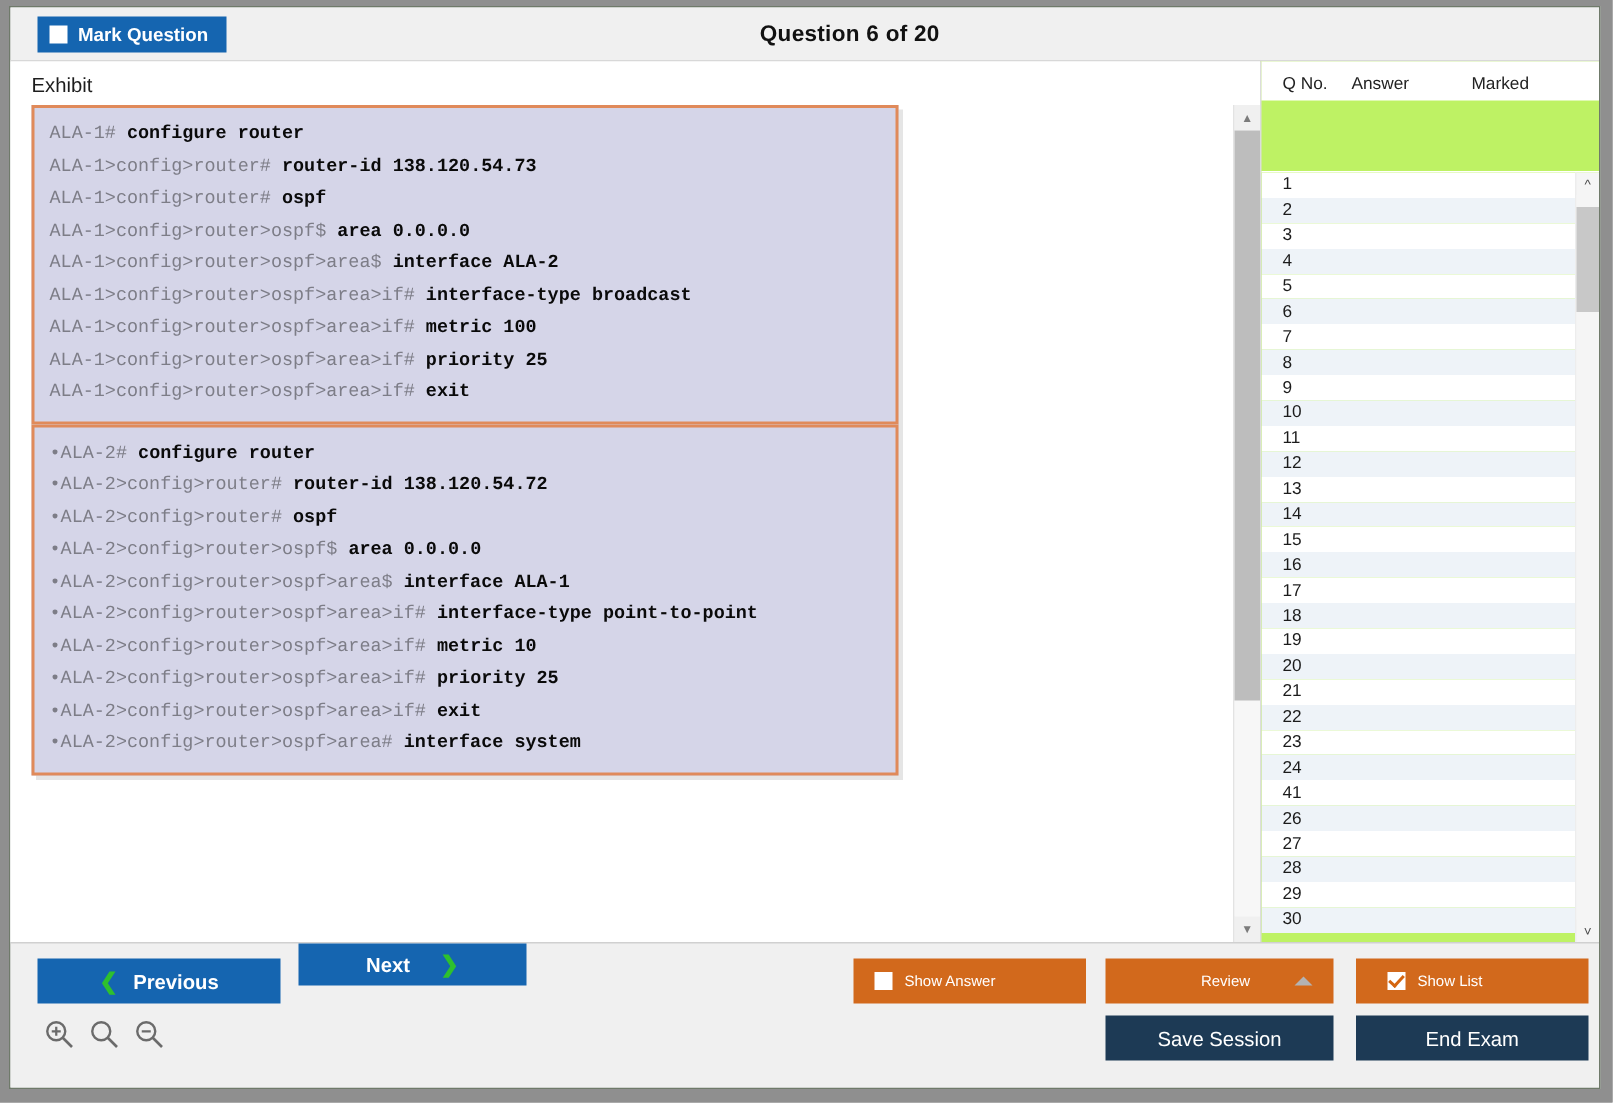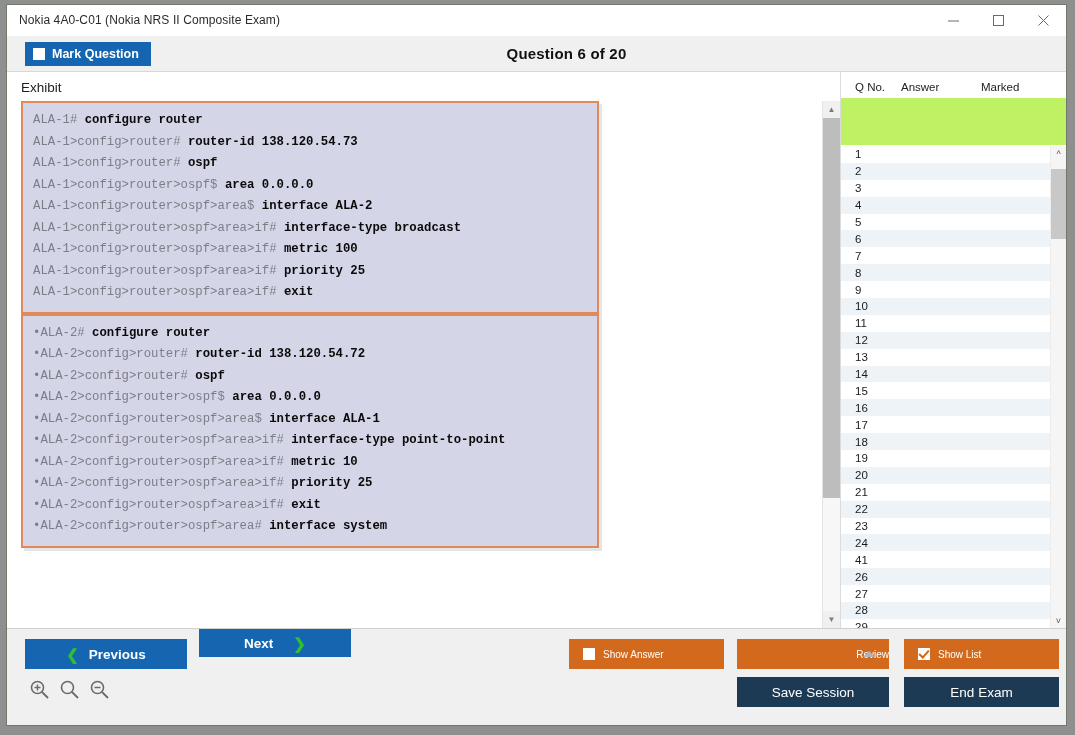--- a/index.html
+++ b/index.html
@@ -290,22 +290,22 @@
   }
   .btn-navy {
     background: #1d3a55;
     color: #ffffff;
     font-size: 13.5px;
   }
   #btn-previous { position: absolute; left: 18px;  top: 10px; width: 162px; height: 30px; gap: 10px; }
   #btn-next     { position: absolute; left: 192px; top: 0; width: 152px; height: 28px; gap: 20px; }
   .chev { color: #2ec02e; font-size: 15px; font-weight: bold; line-height: 1; }
   #btn-show-answer { position: absolute; left: 562px; top: 10px; width: 155px; height: 30px; gap: 8px; justify-content: flex-start; padding-left: 14px; }
-  #btn-review      { position: absolute; left: 730px; top: 10px; width: 152px; height: 30px; justify-content: flex-end; padding-left: 8px; }
-  #btn-show-list   { position: absolute; left: 897px; top: 10px; width: 155px; height: 30px; gap: 8px; justify-content: flex-start; padding-left: 14px; }
+  #btn-review      { position: absolute; left: 730px; top: 10px; width: 152px; height: 30px; justify-content: center; padding-left: 8px; }
+  #btn-show-list   { position: absolute; left: 897px; top: 10px; width: 155px; height: 30px; gap: 8px; justify-content: flex-start; padding-left: 21px; }
   #btn-save-session { position: absolute; left: 730px; top: 48px; width: 152px; height: 30px; }
   #btn-end-exam     { position: absolute; left: 897px; top: 48px; width: 155px; height: 30px; }
   .review-caret {
     position: absolute;
     right: 14px;
     top: 50%;
     transform: translateY(-50%);
     width: 0; height: 0;
     border-left: 6px solid transparent;
     border-right: 6px solid transparent;
@@ -320,40 +320,20 @@
     align-items: center;
   }
   .zoom-tools span { cursor: pointer; display: block; color: #6b6b6b; }
 </style>
 </head>
 <body>
 
 <div id="app">
   <div class="window">
 
-    <div class="titlebar">
-      <div class="titlebar-text">Nokia 4A0-C01 (Nokia NRS II Composite Exam)</div>
-      <div class="titlebar-spacer"></div>
-      <div class="win-btn">
-        <svg width="13" height="13" viewBox="0 0 13 13">
-            <line x1="1" y1="7" x2="12" y2="7" stroke="#6a6a6a" stroke-width="1"></line>
-          </svg>
-      </div>
-      <div class="win-btn">
-        <svg width="13" height="13" viewBox="0 0 13 13">
-            <rect x="1.5" y="1.5" width="10" height="10" fill="none" stroke="#6a6a6a" stroke-width="1"></rect>
-          </svg>
-      </div>
-      <div class="win-btn">
-        <svg width="13" height="13" viewBox="0 0 13 13">
-            <line x1="1.5" y1="1.5" x2="11.5" y2="11.5" stroke="#6a6a6a" stroke-width="1"></line>
-            <line x1="11.5" y1="1.5" x2="1.5" y2="11.5" stroke="#6a6a6a" stroke-width="1"></line>
-          </svg>
-      </div>
-    </div>
 
     <div class="header">
       <div class="mark-btn btn" id="mark-question-btn">
         <span class="cbox" id="mark-question-checkbox"></span>
         <span>Mark Question</span>
       </div>
       <div class="qtitle">Question 6 of 20</div>
     </div>
 
     <div class="body">

